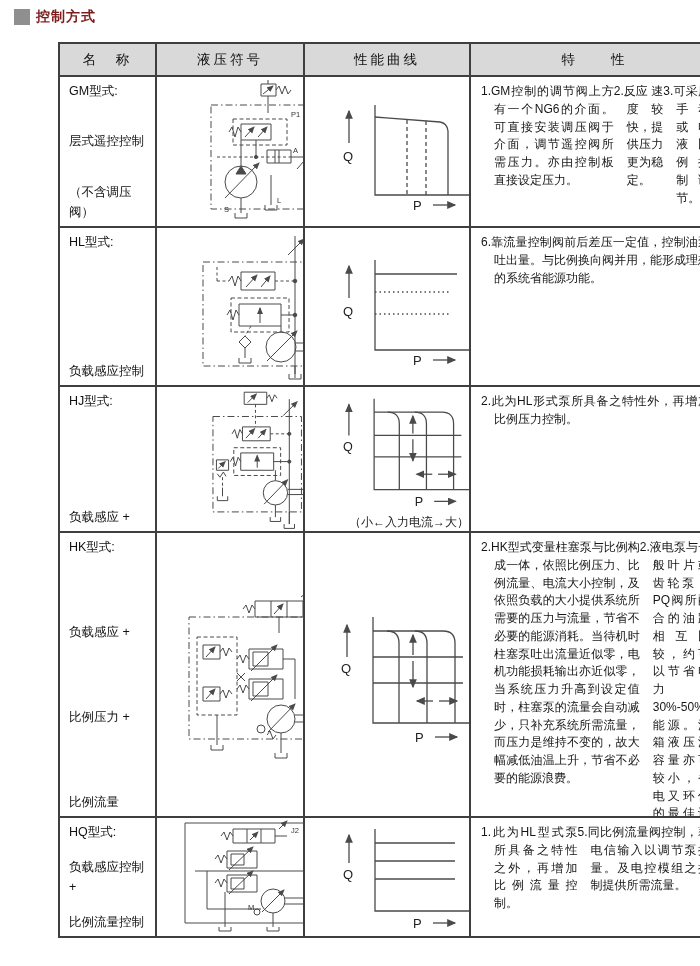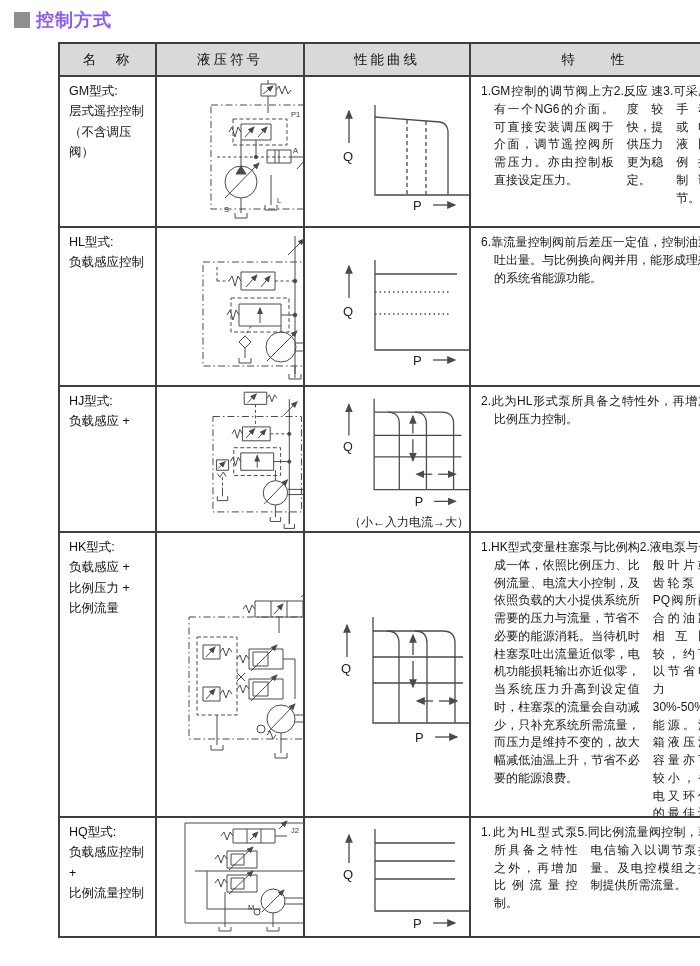--- a/index.html
+++ b/index.html
@@ -2,36 +2,36 @@
 <html><head>
 <meta charset="utf-8">
 <style>
   html,body{margin:0;padding:0;}
   body{
     width:700px;height:966px;position:relative;background:#ffffff;
     font-family:"Liberation Sans","DejaVu Sans",sans-serif;color:#1a1a1a;
   }
   .page-title{position:absolute;left:14px;top:8px;display:flex;align-items:center;gap:6px;}
   .title-square{width:16px;height:16px;background:#8f8f8f;display:inline-block;}
-  .title-text{font-size:18px;font-weight:bold;color:#8b5cf6;letter-spacing:1px;}
+  .title-text{font-size:14px;font-weight:bold;color:#7f1d1d;letter-spacing:1px;}
 
   .tbl{position:absolute;left:30px;top:42px;width:662px;border:2px solid #3f3f3f;background:#fff;box-sizing:border-box;margin-left:28px;}
   .tr{display:flex;border-bottom:2px solid #3f3f3f;box-sizing:border-box;}
   .tr:last-child{border-bottom:none;}
   .td{border-right:2px solid #3f3f3f;box-sizing:border-box;overflow:hidden;}
   .td:last-child{border-right:none;}
   .c1{width:97px;flex:none;}
   .c2{width:148px;flex:none;}
   .c3{width:166px;flex:none;}
   .c4{flex:1;}
 
   .head{height:33px;background:#d9d9d9;}
   .th{display:flex;align-items:center;justify-content:center;font-size:13.5px;color:#111;letter-spacing:3px;background:#d9d9d9;}
 
-  .name-cell{display:flex;flex-direction:column;justify-content:flex-start;padding:4px 4px 4px 9px;font-size:12.5px;line-height:1.62;color:#111;}
+  .name-cell{display:flex;flex-direction:column;justify-content:space-between;padding:4px 4px 4px 9px;font-size:12.5px;line-height:1.62;color:#111;}
   .sym-cell,.curve-cell{display:flex;flex-direction:column;align-items:center;justify-content:center;padding-left:44px;}
   .feat-cell{display:flex;flex-direction:row;justify-content:center;padding:6px 8px 6px 10px;}
   .feat{font-size:12px;line-height:1.48;color:#161616;padding-left:13px;text-indent:-13px;text-align:justify;}
   .curve-caption{font-size:12px;color:#222;margin-top:1px;white-space:nowrap;text-align:right;}
 
   svg{display:block;}
   .sym  *{vector-effect:non-scaling-stroke;}
   text.lbl{font-size:7.5px;fill:#333;font-family:"Liberation Sans","DejaVu Sans",sans-serif;}
   text.axis{font-size:13px;fill:#222;font-family:"Liberation Sans","DejaVu Sans",sans-serif;}
 </style>
@@ -321,21 +321,21 @@
           <line x1="84" y1="60" x2="84" y2="86" marker-end="url(#ah)"></line>
           <line x1="104" y1="100" x2="88" y2="100" marker-end="url(#ah)"></line>
           <line x1="110" y1="100" x2="128" y2="100" marker-end="url(#ah)"></line>
           <line x1="106" y1="136" x2="128" y2="136" marker-end="url(#ah)"></line>
         </g>
         <text class="axis" x="12" y="72">Q</text>
         <text class="axis" x="86" y="141">P</text>
       </svg>
     </div>
     <div class="td c4 feat-cell">
-      <div class="feat">1.HK型式变量柱塞泵与比例构成一体，依照比例压力、比例流量、电流大小控制，及依照负载的大小提供系统所需要的压力与流量，节省不必要的能源消耗。当待机时柱塞泵吐出流量近似零，电机功能损耗输出亦近似零，当系统压力升高到设定值时，柱塞泵的流量会自动减少，只补充系统所需流量，而压力是维持不变的，故大幅减低油温上升，节省不必要的能源浪费。</div>
+      <div class="feat">2.HK型式变量柱塞泵与比例构成一体，依照比例压力、比例流量、电流大小控制，及依照负载的大小提供系统所需要的压力与流量，节省不必要的能源消耗。当待机时柱塞泵吐出流量近似零，电机功能损耗输出亦近似零，当系统压力升高到设定值时，柱塞泵的流量会自动减少，只补充系统所需流量，而压力是维持不变的，故大幅减低油温上升，节省不必要的能源浪费。</div>
       <div class="feat">2.液电泵与一般叶片或齿轮泵 + PQ阀所配合的油路相互比较，约可以节省电力30%-50%能源。油箱液压油容量亦可较小，省电又环保的最佳设计。</div>
     </div>
   </div>
 
   <div class="tr" style="height:118px">
     <div class="td c1 name-cell">
       <span>HQ型式:</span>
       <span>负载感应控制 +</span>
       <span>比例流量控制</span>
     </div>

